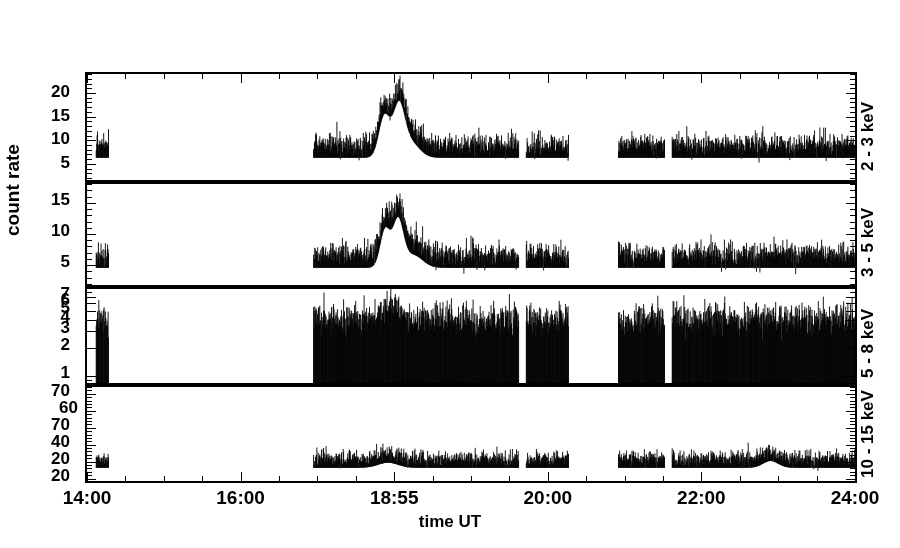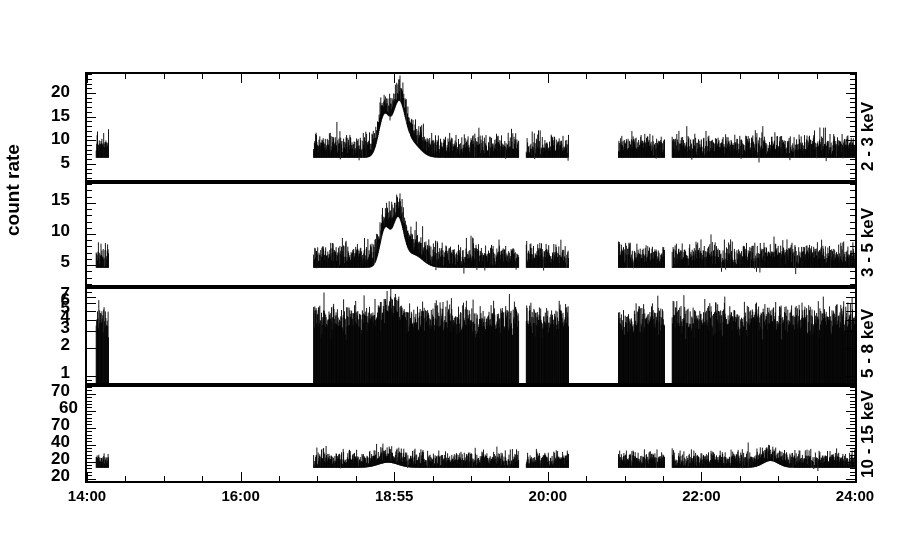--- a/index.html
+++ b/index.html
@@ -22,21 +22,21 @@
 
   .trace{position:absolute;left:0;top:0;width:100%;height:100%;}
 
   
   .ylab{position:absolute;right:0;text-align:right;font-size:17px;
         font-weight:bold;line-height:1;transform:translateY(-50%);
         white-space:nowrap;}
   .ycol{position:absolute;left:0px;width:78px;top:72px;height:411px;}
 
   
-  .xlab{position:absolute;top:487px;font-size:15px;font-weight:bold;
+  .xlab{position:absolute;top:487px;font-size:19px;font-weight:bold;
         transform:translateX(-50%);white-space:nowrap;}
   .xtitle{position:absolute;top:512px;left:0;width:900px;text-align:center;
           font-size:17px;font-weight:bold;}
 
   
   .rlab{position:absolute;left:858px;font-size:17px;font-weight:bold;
         white-space:nowrap;transform-origin:left top;
         transform:rotate(-90deg);}
 
   .yaxis-title{position:absolute;left:2px;top:236px;font-size:19px;
@@ -333,20 +333,21 @@
     </div>
 
   <div id="xlabels">
       <div class="xlab" style="left: 87px;">14:00</div>
       <div class="xlab" style="left: 240.6px;">16:00</div>
       <div class="xlab" style="left: 394.2px;">18:55</div>
       <div class="xlab" style="left: 547.8px;">20:00</div>
       <div class="xlab" style="left: 701.4px;">22:00</div>
       <div class="xlab" style="left: 855px;">24:00</div>
     </div>
+  <div class="xtitle">time UT</div>
 
   <div id="rlabels">
       <div class="rlab" style="top: 171px;">2 - 3 keV</div>
       <div class="rlab" style="top: 276.5px;">3 - 5 keV</div>
       <div class="rlab" style="top: 378px;">5 - 8 keV</div>
       <div class="rlab" style="top: 478px;">10 - 15 keV</div>
     </div>
 
 </div>
 

